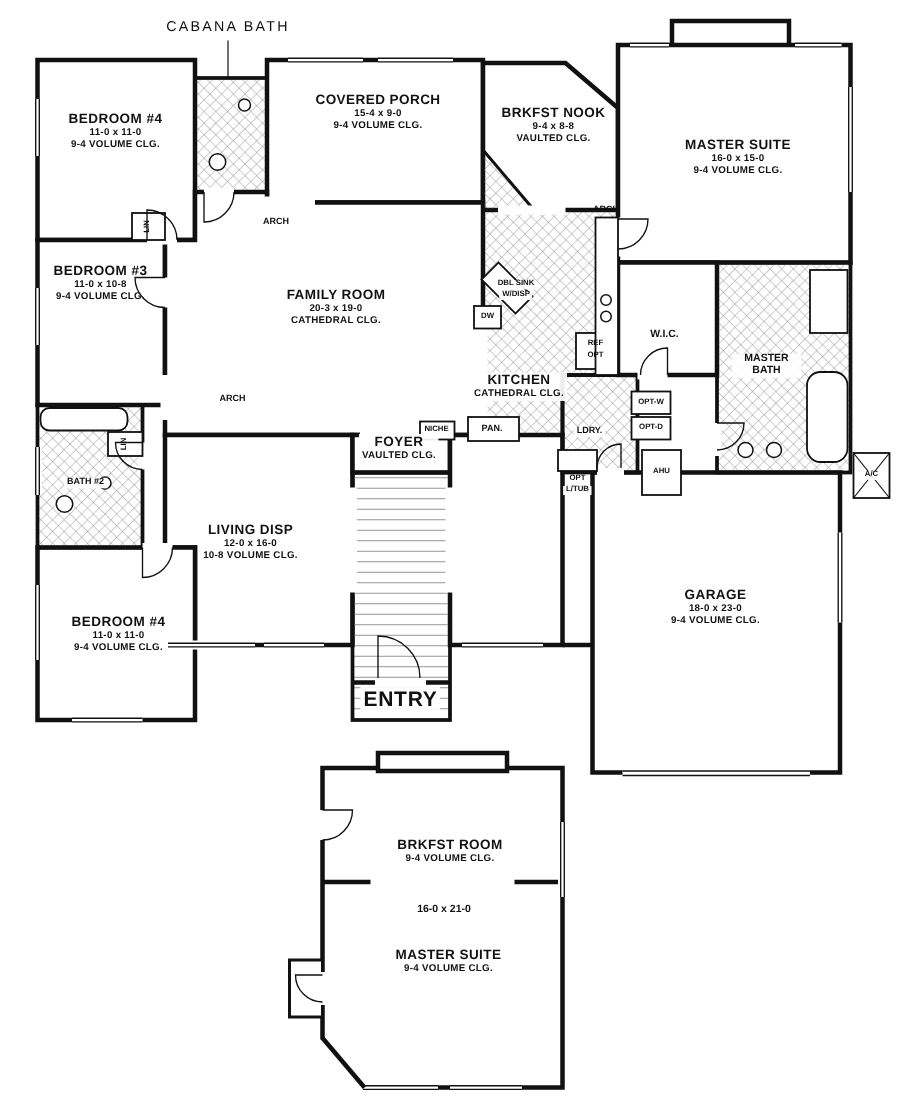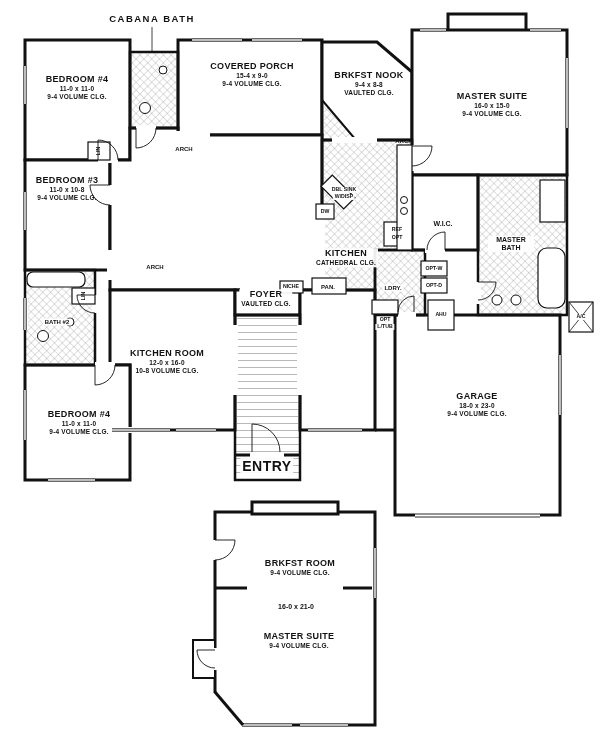--- a/index.html
+++ b/index.html
@@ -9,21 +9,21 @@
   .lbl{position:absolute;transform:translate(-50%,-50%);text-align:center;line-height:1.25;white-space:nowrap}
   .lbl .nm{font-size:9px;font-weight:bold;letter-spacing:.3px}
   .lbl .dm,.lbl .cg{font-size:6.5px;font-weight:bold;letter-spacing:.2px}
   .sm{position:absolute;transform:translate(-50%,-50%);font-size:6px;font-weight:bold;
       text-align:center;line-height:1.15;white-space:nowrap}
   .t5{font-size:5.2px}
   .t7{font-size:7px}
   .t8{font-size:14px;letter-spacing:.5px}
   .bgw{background:rgba(255,255,255,.92);padding:0 2px}
   .vert{transform:translate(-50%,-50%) rotate(-90deg)}
-  .cabana{font-size:9.5px;font-weight:bold;letter-spacing:1.5px}
+  .cabana{font-size:9.5px;font-weight:normal;letter-spacing:1.5px}
   .wrapw{white-space:normal;width:42px}
 </style>
 </head>
 <body>
 
 <div class="plan">
 
 <svg width="600" height="735" viewBox="0 0 600 735">
   <defs>
     <pattern id="tile" width="5.5" height="5.5" patternUnits="userSpaceOnUse" patternTransform="rotate(45)">
@@ -193,26 +193,31 @@
 <div class="lbl" style="left:492px;top:105px">
   <div class="nm">MASTER SUITE</div>
   <div class="dm">16-0 x 15-0</div>
   <div class="cg">9-4 VOLUME CLG.</div>
 </div>
 <div class="lbl" style="left:67px;top:189px">
   <div class="nm">BEDROOM #3</div>
   <div class="dm">11-0 x 10-8</div>
   <div class="cg">9-4 VOLUME CLG.</div>
 </div>
+<div class="lbl" style="left:224px;top:205px">
+  <div class="nm">FAMILY ROOM</div>
+  <div class="dm">20-3 x 19-0</div>
+  <div class="cg">CATHEDRAL CLG.</div>
+</div>
 <div class="lbl bgw" style="left:346px;top:258px">
   <div class="nm">KITCHEN</div>
   <div class="cg">CATHEDRAL CLG.</div>
 </div>
 <div class="lbl" style="left:167px;top:362px">
-  <div class="nm">KITCHEN ROOM</div>
+  <div class="nm">LIVING DISP</div>
   <div class="dm">12-0 x 16-0</div>
   <div class="cg">10-8 VOLUME CLG.</div>
 </div>
 <div class="lbl" style="left:477px;top:405px">
   <div class="nm">GARAGE</div>
   <div class="dm">18-0 x 23-0</div>
   <div class="cg">9-4 VOLUME CLG.</div>
 </div>
 <div class="lbl" style="left:79px;top:423px">
   <div class="nm">BEDROOM #4</div>

